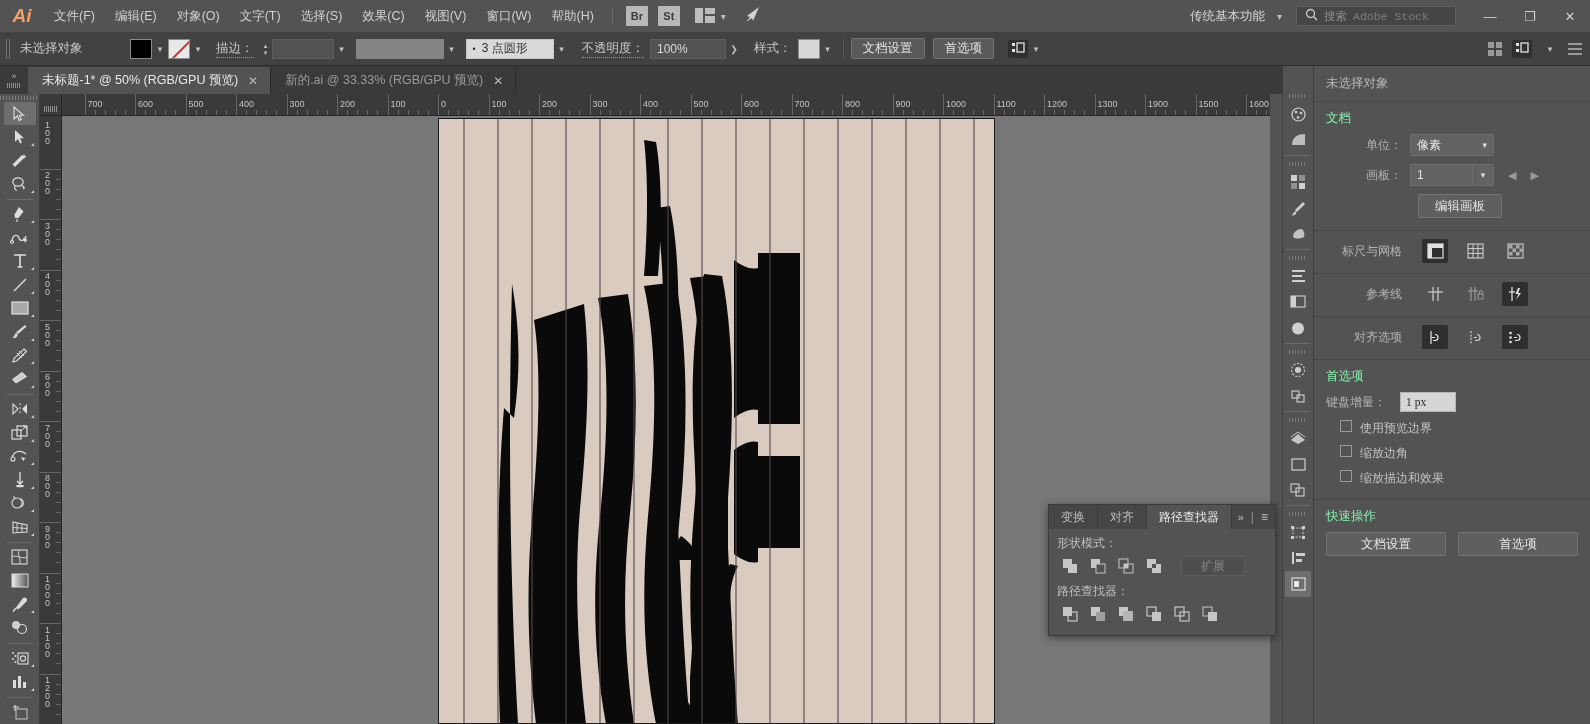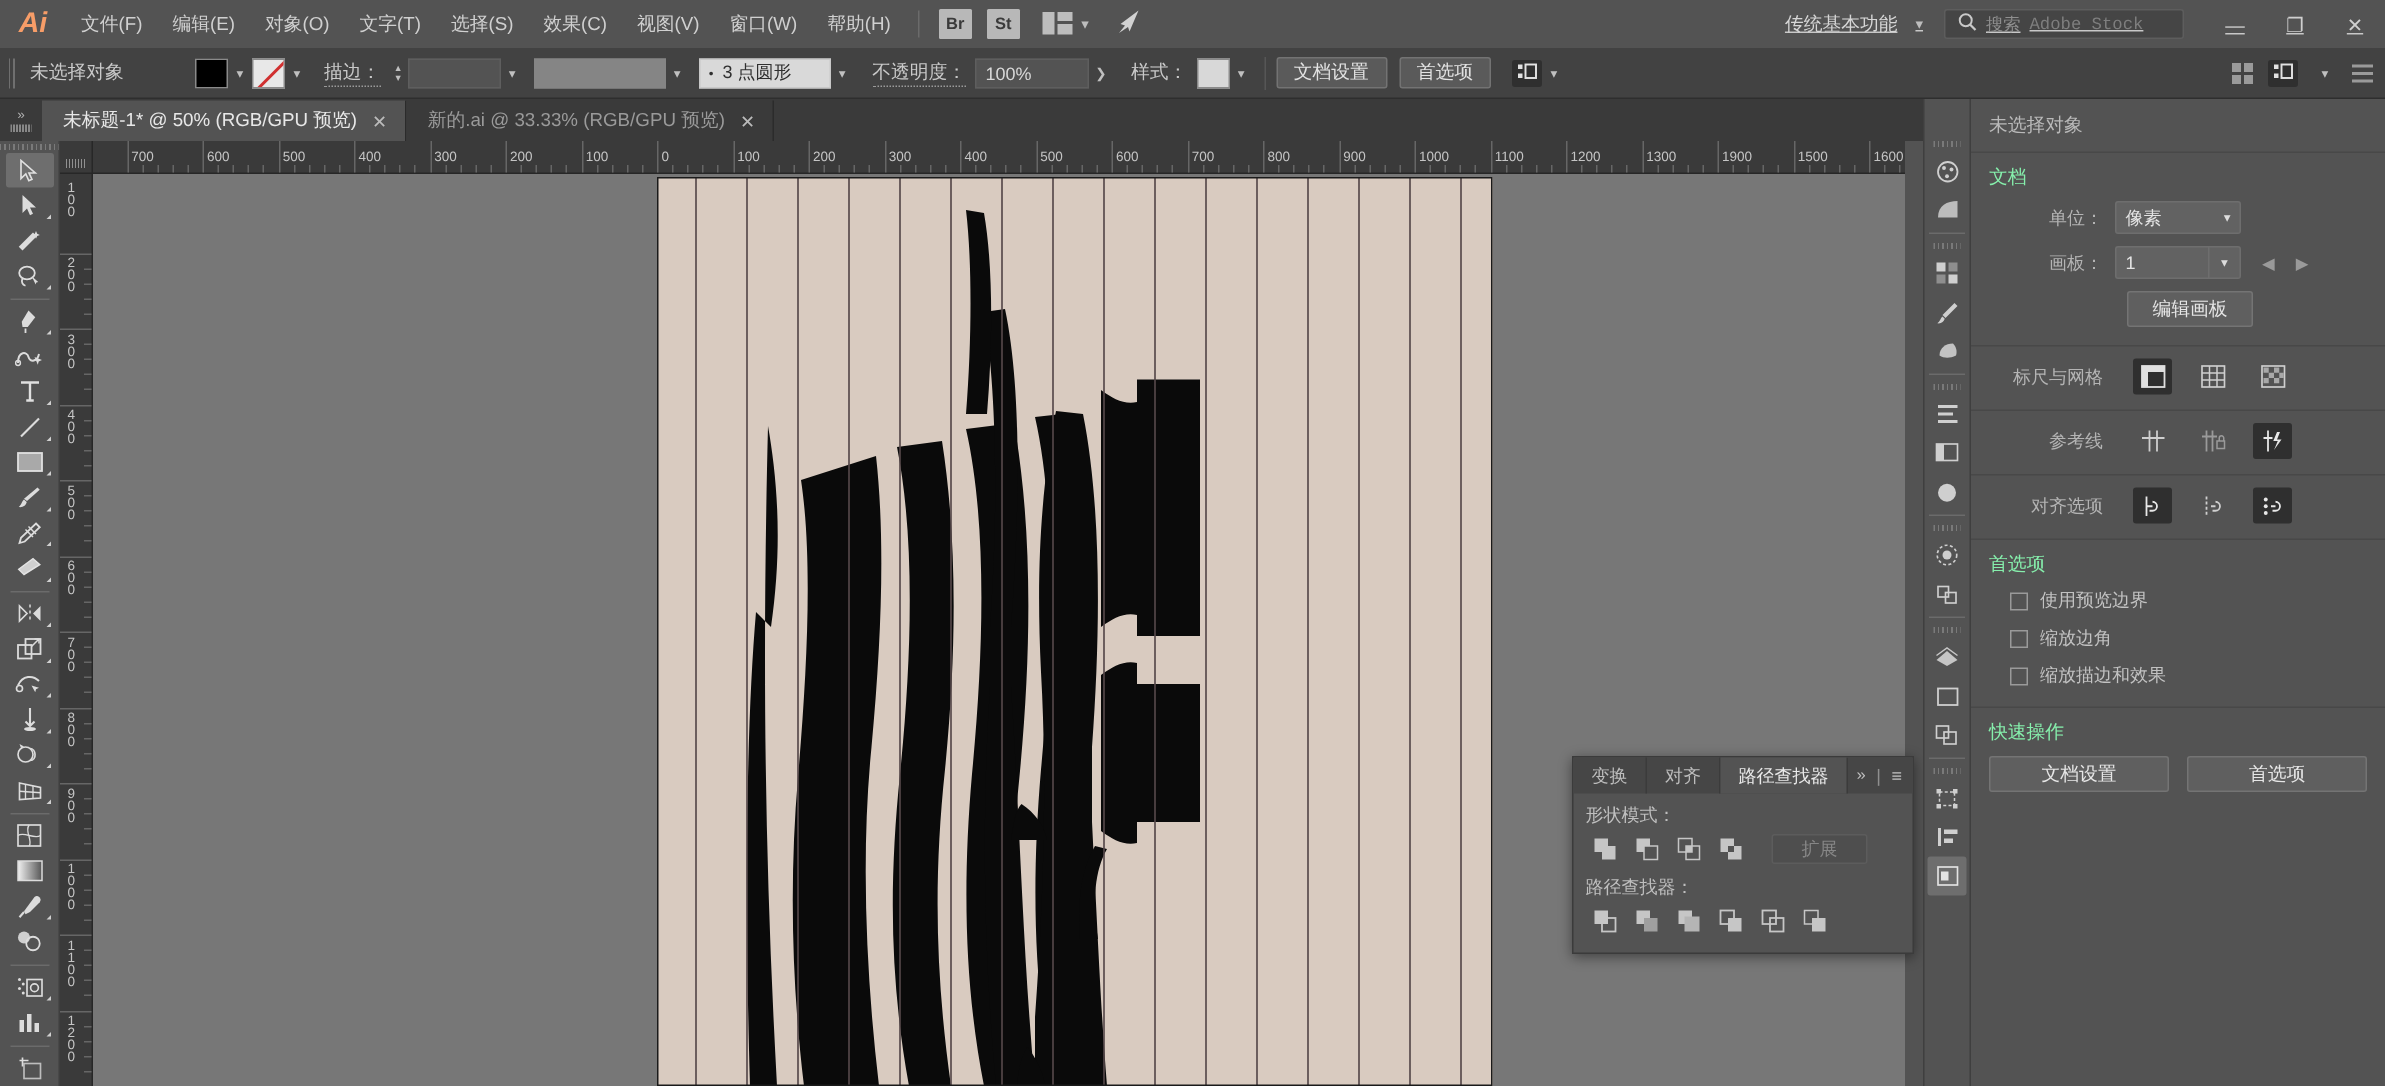--- a/index.html
+++ b/index.html
@@ -37,21 +37,21 @@
     display: flex; align-items: center; justify-content: center;
     border-radius: 1px;
   }
   .grid-icon { width: 20px; height: 16px; margin-left: 10px; position: relative; }
   .grid-icon i { position: absolute; background: #bdbdbd; display:block; }
   .grid-icon i:nth-child(1){ left:0; top:0; width:8px; height:15px; }
   .grid-icon i:nth-child(2){ left:10px; top:0; width:10px; height:6px; }
   .grid-icon i:nth-child(3){ left:10px; top:8px; width:10px; height:7px; }
   .chev { color:#bdbdbd; font-size:10px; margin-left:6px; }
   .rocket { margin-left: 16px; color:#cfcfcf; }
-  .mb-right { margin-left: auto; display: flex; align-items: center; height: 32px; text-decoration: underline; }
+  .mb-right { margin-left: auto; display: flex; align-items: center; height: 32px; }
   .workspace-name { font-size:12.5px; color:#d6d6d6; padding: 0 6px; }
   .search-box {
     display:flex; align-items:center; gap:6px;
     background:#454545; border:1px solid #5d5d5d; border-radius:2px;
     height:20px; padding:0 8px; margin-left:14px; min-width:160px;
   }
   .search-box .ph { color:#8f8f8f; font-size:11.5px; }
   .search-box .ph2 { color:#7e7e7e; font-size:11.5px; font-family:"Liberation Mono", monospace;}
   .win-ctrl { display:flex; align-items:center; margin-left:14px; }
   .win-btn { width:40px; height:32px; display:flex; align-items:center; justify-content:center; color:#cfcfcf; font-size:13px;}
@@ -237,21 +237,21 @@
     color:#dcdcdc; font-size:9px; }
   .p-nav { display:flex; align-items:center; gap:14px; margin-left:14px; color:#9a9a9a; font-size:11px;}
   .p-btn {
     height:24px; background:#5f5f5f; border:1px solid #747474; border-radius:2px;
     color:#e6e6e6; font-size:12.5px; display:flex; align-items:center; justify-content:center;
   }
   .p-iconbtn { width:26px; height:24px; display:flex; align-items:center; justify-content:center;
     color:#d4d4d4; border-radius:2px;}
   .p-iconbtn.on { background:#2f2f2f; }
   .p-iconrow { display:flex; align-items:center; gap:14px; }
-  .p-check { display:flex; align-items:center; gap:8px; margin-bottom:8px;padding-left:14px; }
+  .p-check { display:flex; gap:8px; margin-bottom:8px;padding-left:14px; }
   .p-check .box { width:12px; height:12px; border:1px solid #9a9a9a; background:#535353; }
   .p-check .txt { font-size:12px; color:#c2c2c2; }
   .p-unitfield { width:56px; height:20px; background:#d6d6d6; border:1px solid #b5b5b5;
     display:flex; align-items:center; padding:0 5px; color:#2a2a2a; font-size:11.5px;
     font-family:"Liberation Serif", serif; }
   .p-labelrow { display:flex; align-items:center; }
 </style>
 </head>
 <body>
 
@@ -1154,20 +1154,24 @@
                 <circle cx="3.5" cy="12" r="1.3" fill="#e8e8e8"></circle>
                 <path d="M7 7.5 h3 M10 4.5 a3 3 0 0 1 0 6 h-2" fill="none" stroke="#e8e8e8" stroke-width="1.2"></path>
               </svg>
           </div>
         </div>
       </div>
     </div>
 
     <div class="p-sec">
       <div class="p-title">首选项</div>
+      <div class="p-row">
+        <div class="p-lbl" style="width:68px;text-align:left;margin-right:6px">键盘增量：</div>
+        <div class="p-unitfield">1 px</div>
+      </div>
       <div class="p-check">
         <span class="box"></span>
         <span class="txt">使用预览边界</span>
       </div>
       <div class="p-check">
         <span class="box"></span>
         <span class="txt">缩放边角</span>
       </div>
       <div class="p-check" style="margin-bottom:2px">
         <span class="box"></span>

